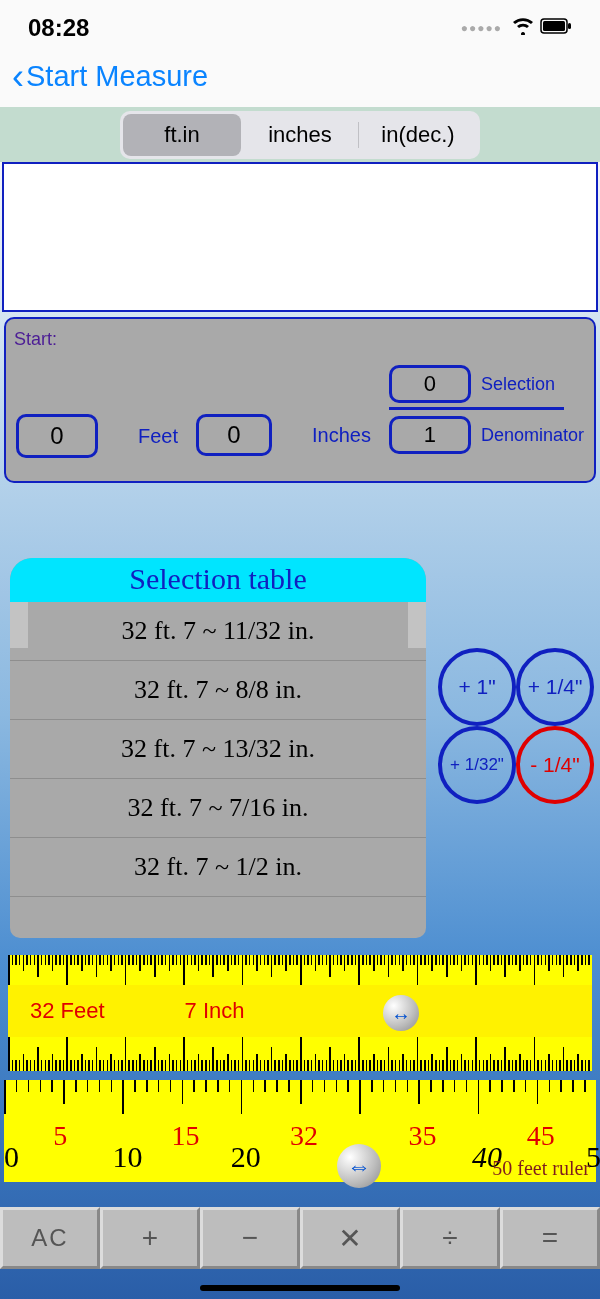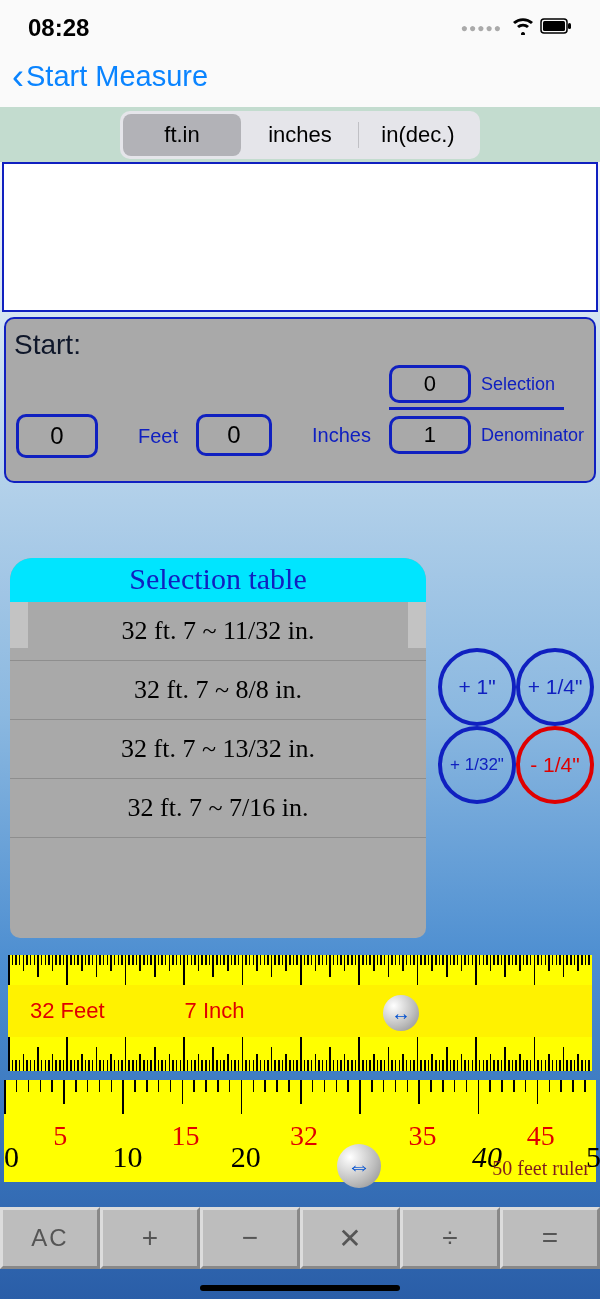--- a/index.html
+++ b/index.html
@@ -23,21 +23,21 @@
   
   .seg-wrap { background:#c3dccf; padding:4px 0 3px; }
   .seg-control { display:flex; background:#e5e5ea; border-radius:10px; padding:3px; margin:0 120px; }
   .seg { flex:1; text-align:center; padding:8px 4px; font-size:22px; border-radius:8px; position:relative; }
   .seg.active { background:#b2b2b7; font-weight:500; }
   .seg:not(:last-child):not(.active)::after { content:''; position:absolute; right:0; top:20%; height:60%; width:1px; background:#c0c0c5; }
   
   .display { background:#fff; border:2px solid #1020c0; height:150px; margin:0 2px; }
   
   .start-panel { background:#a9a9a9; border:2px solid #1020c0; border-radius:10px; margin:5px 4px 0; padding:10px 8px 12px; height:166px; position:relative; }
-  .start-label { color:#0f172a; font-size:28px; }
+  .start-label { color:#4c1d95; font-size:18px; }
   .field-row { display:flex; align-items:center; position:absolute; }
   .field-box { border:3px solid #1020c0; border-radius:10px; background:transparent; text-align:center; font-size:24px; color:#000; display:flex; align-items:center; justify-content:center; }
   .unit-label { color:#1020c0; font-size:20px; }
   .feet-group { left:10px; top:95px; }
   .inches-group { left:190px; top:95px; }
   .feet-box { width:82px; height:44px; }
   .inches-box { width:76px; height:42px; }
   .feet-group .unit-label, .inches-group .unit-label { margin-left:40px; }
   .frac-group { position:absolute; right:10px; top:46px; }
   .frac-row { display:flex; align-items:center; margin-bottom:4px; }
@@ -148,20 +148,21 @@
 
 <div class="sel-table">
   <div class="sel-header">Selection table</div>
   <div class="sel-scroll">
     <div class="scroll-ind left"></div>
     <div class="scroll-ind right"></div>
     <div class="sel-row">32 ft. 7 ~ 11/32 in.</div>
     <div class="sel-row">32 ft. 7 ~ 8/8 in.</div>
     <div class="sel-row">32 ft. 7 ~ 13/32 in.</div>
     <div class="sel-row">32 ft. 7 ~ 7/16 in.</div>
+    <div class="sel-row">32 ft. 7 ~ 1/2 in.</div>
   </div>
 </div>
 
 <div class="circles">
   <div class="circle-row">
     <div class="circle">+ 1"</div>
     <div class="circle">+ 1/4"</div>
   </div>
   <div class="circle-row">
     <div class="circle small-text">+ 1/32"</div>

